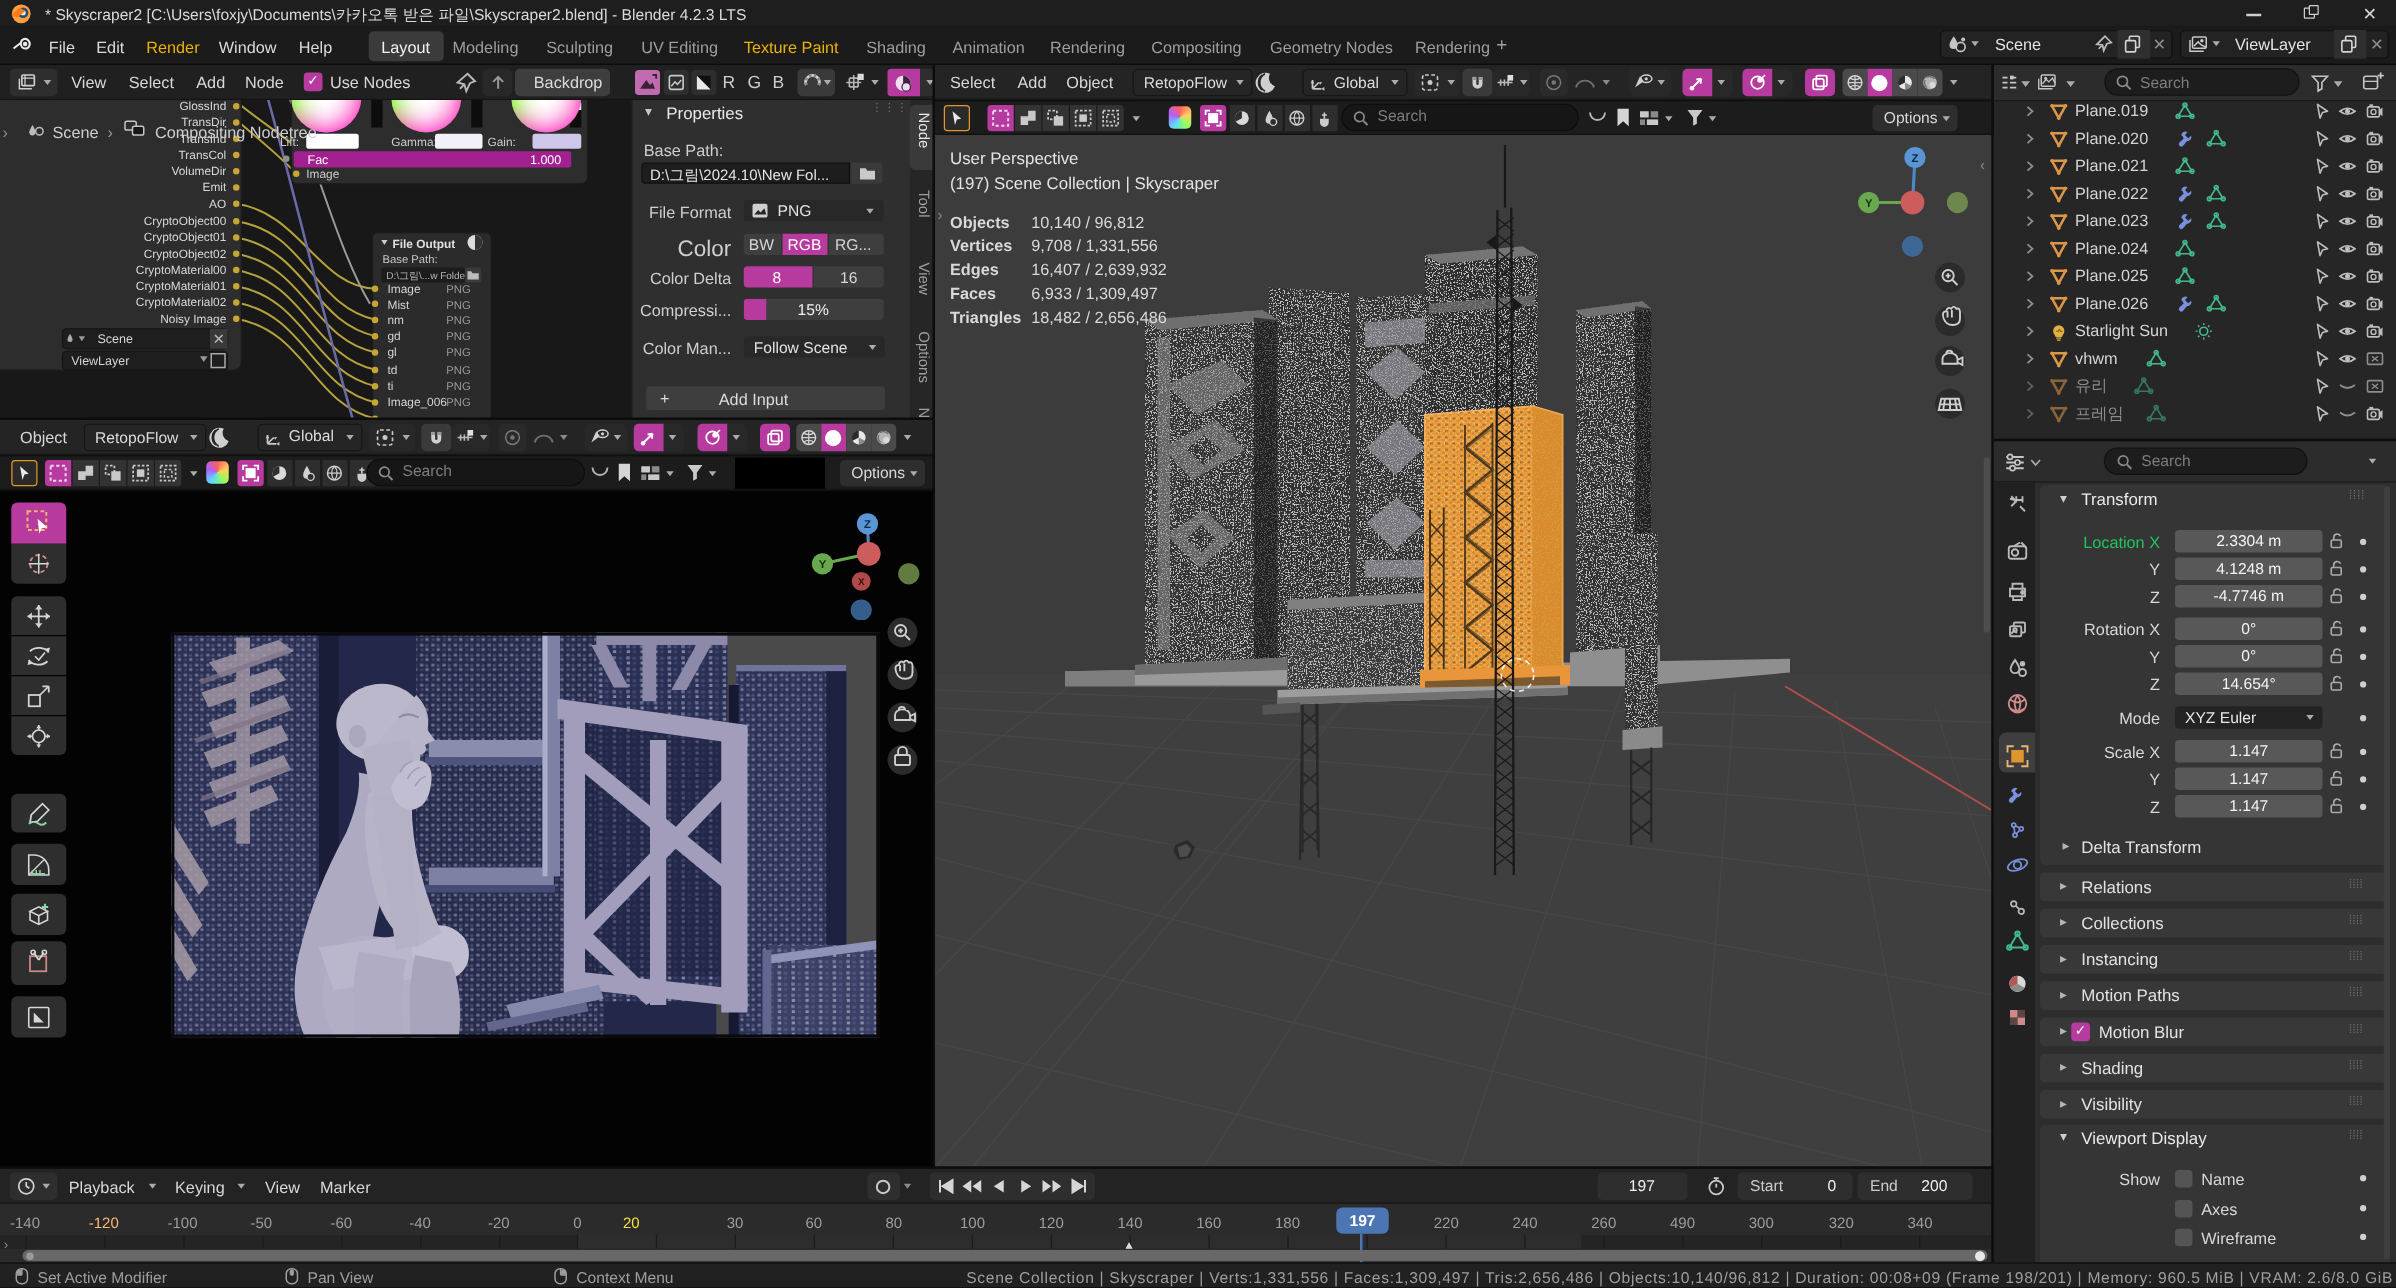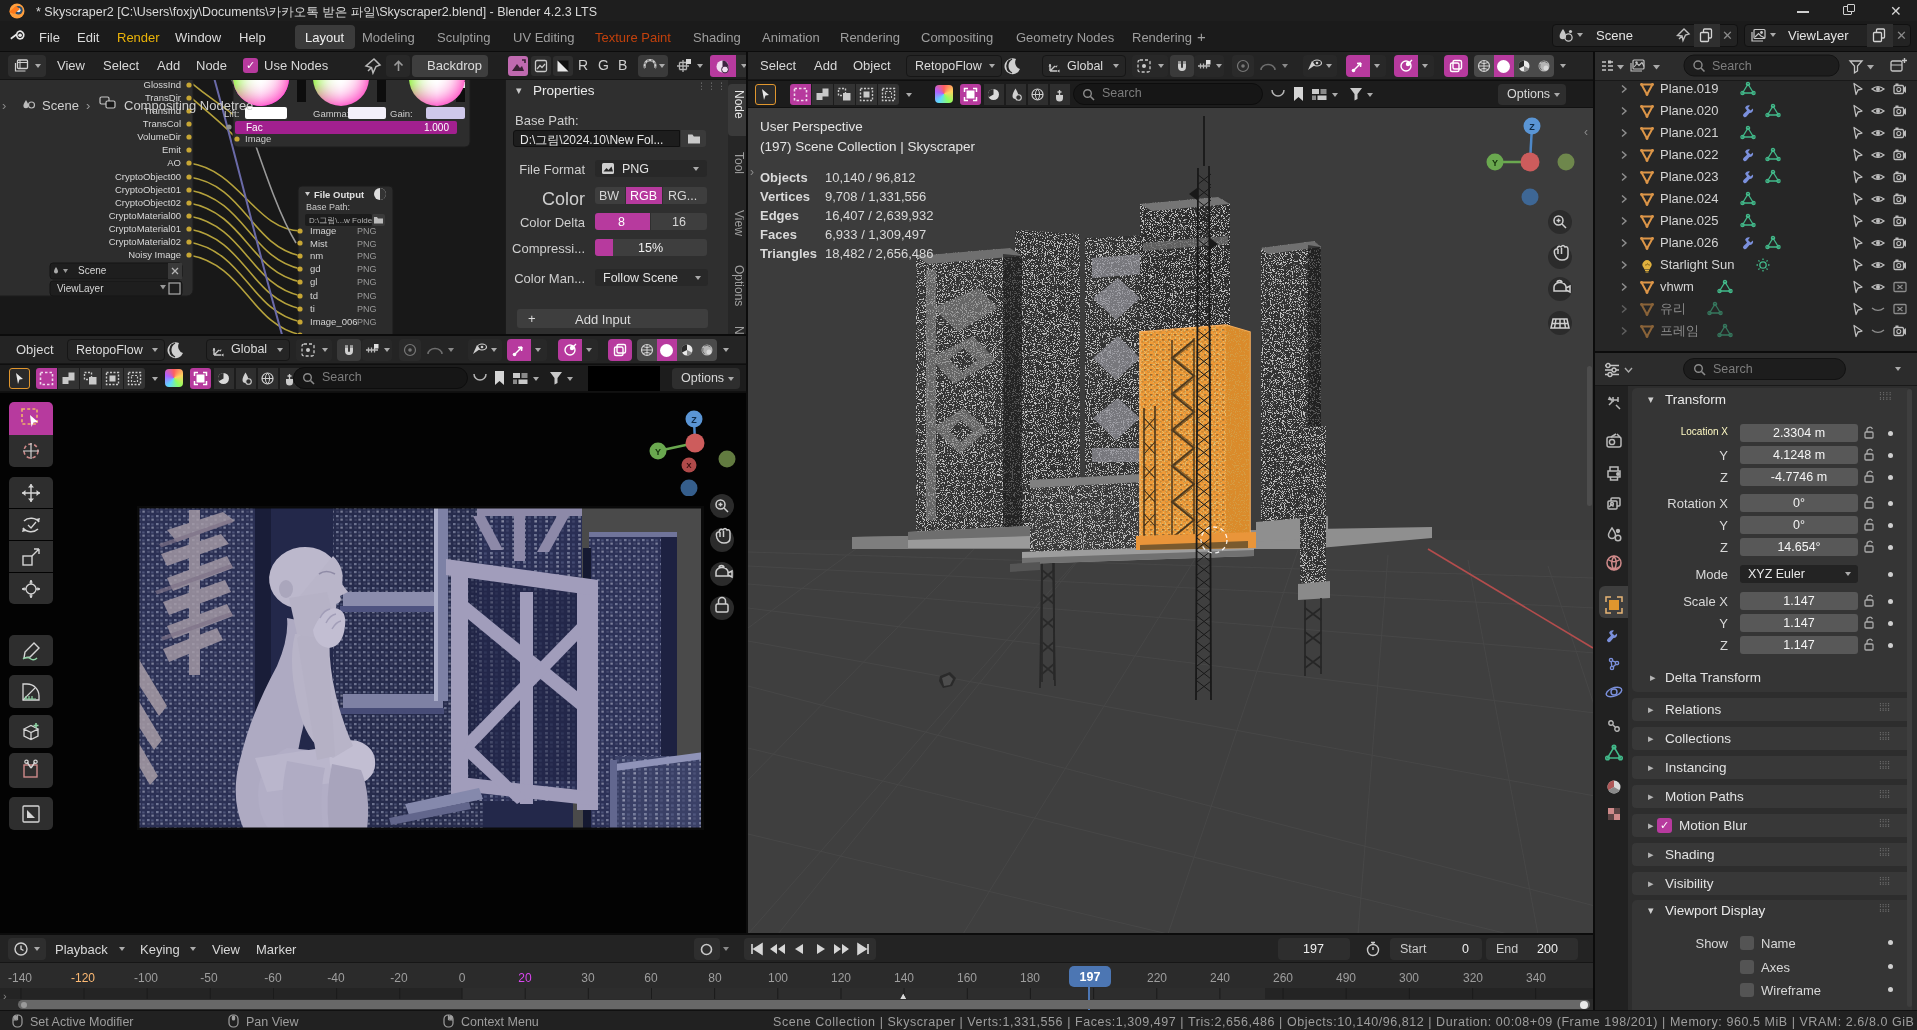--- a/index.html
+++ b/index.html
@@ -36,21 +36,21 @@
 <div class="tx" style="left:39px;top:31px;font-size:13px;color:#dbdbdb">File</div>
 <div class="tx" style="left:77px;top:31px;font-size:13px;color:#dbdbdb">Edit</div>
 <div class="tx" style="left:117px;top:31px;font-size:13px;color:#eab308">Render</div>
 <div class="tx" style="left:175px;top:31px;font-size:13px;color:#dbdbdb">Window</div>
 <div class="tx" style="left:239px;top:31px;font-size:13px;color:#dbdbdb">Help</div>
 <div class="ab" style="left:295px;top:25px;width:60px;height:24px;background:#3b3b3b;border-radius:4px"></div>
 <div class="tx" style="left:305px;top:31px;font-size:13px;color:#f1f1f1">Layout</div>
 <div class="tx" style="left:362px;top:31px;font-size:13px;color:#9f9f9f">Modeling</div>
 <div class="tx" style="left:437px;top:31px;font-size:13px;color:#9f9f9f">Sculpting</div>
 <div class="tx" style="left:513px;top:31px;font-size:13px;color:#9f9f9f">UV Editing</div>
-<div class="tx" style="left:595px;top:31px;font-size:13px;color:#c2410c">Texture Paint</div>
+<div class="tx" style="left:595px;top:31px;font-size:13px;color:#eab308">Texture Paint</div>
 <div class="tx" style="left:693px;top:31px;font-size:13px;color:#9f9f9f">Shading</div>
 <div class="tx" style="left:762px;top:31px;font-size:13px;color:#9f9f9f">Animation</div>
 <div class="tx" style="left:840px;top:31px;font-size:13px;color:#9f9f9f">Rendering</div>
 <div class="tx" style="left:921px;top:31px;font-size:13px;color:#9f9f9f">Compositing</div>
 <div class="tx" style="left:1016px;top:31px;font-size:13px;color:#9f9f9f">Geometry Nodes</div>
 <div class="tx" style="left:1132px;top:31px;font-size:13px;color:#9f9f9f">Rendering</div>
 <div class="tx" style="left:1197px;top:29px;font-size:15px;color:#9f9f9f">+</div>
 
 <div class="ab" style="left:1552px;top:24px;width:186px;height:23px;background:#232323;border:1px solid #111;border-radius:4px"></div>
 <svg class="ab" style="left:1558px;top:28px" width="16" height="15" viewBox="0 0 16 15">
@@ -1402,21 +1402,21 @@
         <rect x="0" y="0" width="6" height="6"></rect>
         <rect x="0" y="-6" width="6" height="6" opacity=".35"></rect>
         <rect x="-6" y="0" width="6" height="6" opacity=".35"></rect>
       </g>
  </svg>
 
  <div class="ab" style="left:37px;top:35px;width:280px;height:304px;background:#353535;border-radius:5px"></div>
  <div class="tx" style="left:53px;top:41px;font-size:11px;color:#cfcfcf">▾</div>
  <div class="tx" style="left:70px;top:40px;font-size:13.5px;color:#eaeaea">Transform</div>
  <div class="tx" style="left:284px;top:39px;font-size:10px;color:#6e6e6e;letter-spacing:.5px">⁞⁞⁞⁞</div>
-<div class="tx" style="left:133px;top:74px;font-size:10px;color:#fef9c3;transform:translateX(-100%)">Location X</div>
+<div class="tx" style="left:133px;top:74px;font-size:13px;color:#22c55e;transform:translateX(-100%)">Location X</div>
     <div class="ab" style="left:145px;top:71px;width:118px;height:18px;background:#585858;border-radius:3px"></div>
     <div class="tx" style="left:204px;top:74px;font-size:12.5px;color:#f4f4f4;transform:translateX(-50%)">2.3304 m</div>
     <svg class="ab" style="left:268px;top:73px" width="13" height="14" viewBox="0 0 13 14">
       <rect x="2" y="6" width="8" height="6" rx="1" fill="none" stroke="#aaa" stroke-width="1.3"></rect>
       <path d="M4 6 V4 a2.8 2.8 0 0 1 5.4 -1" fill="none" stroke="#aaa" stroke-width="1.3"></path>
     </svg>
     <div class="dot" style="left:293px;top:77.5px;width:5px;height:5px;background:#cfcfcf"></div>
     <div class="tx" style="left:133px;top:96px;font-size:13px;color:#d8d8d8;transform:translateX(-100%)">Y</div>
     <div class="ab" style="left:145px;top:93px;width:118px;height:18px;background:#585858;border-radius:3px"></div>
     <div class="tx" style="left:204px;top:96px;font-size:12.5px;color:#f4f4f4;transform:translateX(-50%)">4.1248 m</div>
@@ -1577,21 +1577,21 @@
  <div class="tx" style="left:1496px;top:8px;font-size:12.5px;color:#cdcdcd">End</div>
  <div class="tx" style="left:1537px;top:8px;font-size:12.5px;color:#f0f0f0">200</div>
 <div class="tx" style="left:20px;top:37px;font-size:12px;color:#9e9e9e;transform:translateX(-50%)">-140</div>
     <div class="tx" style="left:83px;top:37px;font-size:12px;color:#fdba74;transform:translateX(-50%)">-120</div>
     <div class="tx" style="left:146px;top:37px;font-size:12px;color:#9e9e9e;transform:translateX(-50%)">-100</div>
     <div class="tx" style="left:209px;top:37px;font-size:12px;color:#9e9e9e;transform:translateX(-50%)">-50</div>
     <div class="tx" style="left:273px;top:37px;font-size:12px;color:#9e9e9e;transform:translateX(-50%)">-60</div>
     <div class="tx" style="left:336px;top:37px;font-size:12px;color:#9e9e9e;transform:translateX(-50%)">-40</div>
     <div class="tx" style="left:399px;top:37px;font-size:12px;color:#9e9e9e;transform:translateX(-50%)">-20</div>
     <div class="tx" style="left:462px;top:37px;font-size:12px;color:#9e9e9e;transform:translateX(-50%)">0</div>
-    <div class="tx" style="left:525px;top:37px;font-size:12px;color:#d946ef;transform:translateX(-50%)">20</div>
+    <div class="tx" style="left:505px;top:37px;font-size:12px;color:#fde047;transform:translateX(-50%)">20</div>
     <div class="tx" style="left:588px;top:37px;font-size:12px;color:#9e9e9e;transform:translateX(-50%)">30</div>
     <div class="tx" style="left:651px;top:37px;font-size:12px;color:#9e9e9e;transform:translateX(-50%)">60</div>
     <div class="tx" style="left:715px;top:37px;font-size:12px;color:#9e9e9e;transform:translateX(-50%)">80</div>
     <div class="tx" style="left:778px;top:37px;font-size:12px;color:#9e9e9e;transform:translateX(-50%)">100</div>
     <div class="tx" style="left:841px;top:37px;font-size:12px;color:#9e9e9e;transform:translateX(-50%)">120</div>
     <div class="tx" style="left:904px;top:37px;font-size:12px;color:#9e9e9e;transform:translateX(-50%)">140</div>
     <div class="tx" style="left:967px;top:37px;font-size:12px;color:#9e9e9e;transform:translateX(-50%)">160</div>
     <div class="tx" style="left:1030px;top:37px;font-size:12px;color:#9e9e9e;transform:translateX(-50%)">180</div>
     <div class="tx" style="left:1094px;top:37px;font-size:12px;color:#9e9e9e;transform:translateX(-50%)">200</div>
     <div class="tx" style="left:1157px;top:37px;font-size:12px;color:#9e9e9e;transform:translateX(-50%)">220</div>

